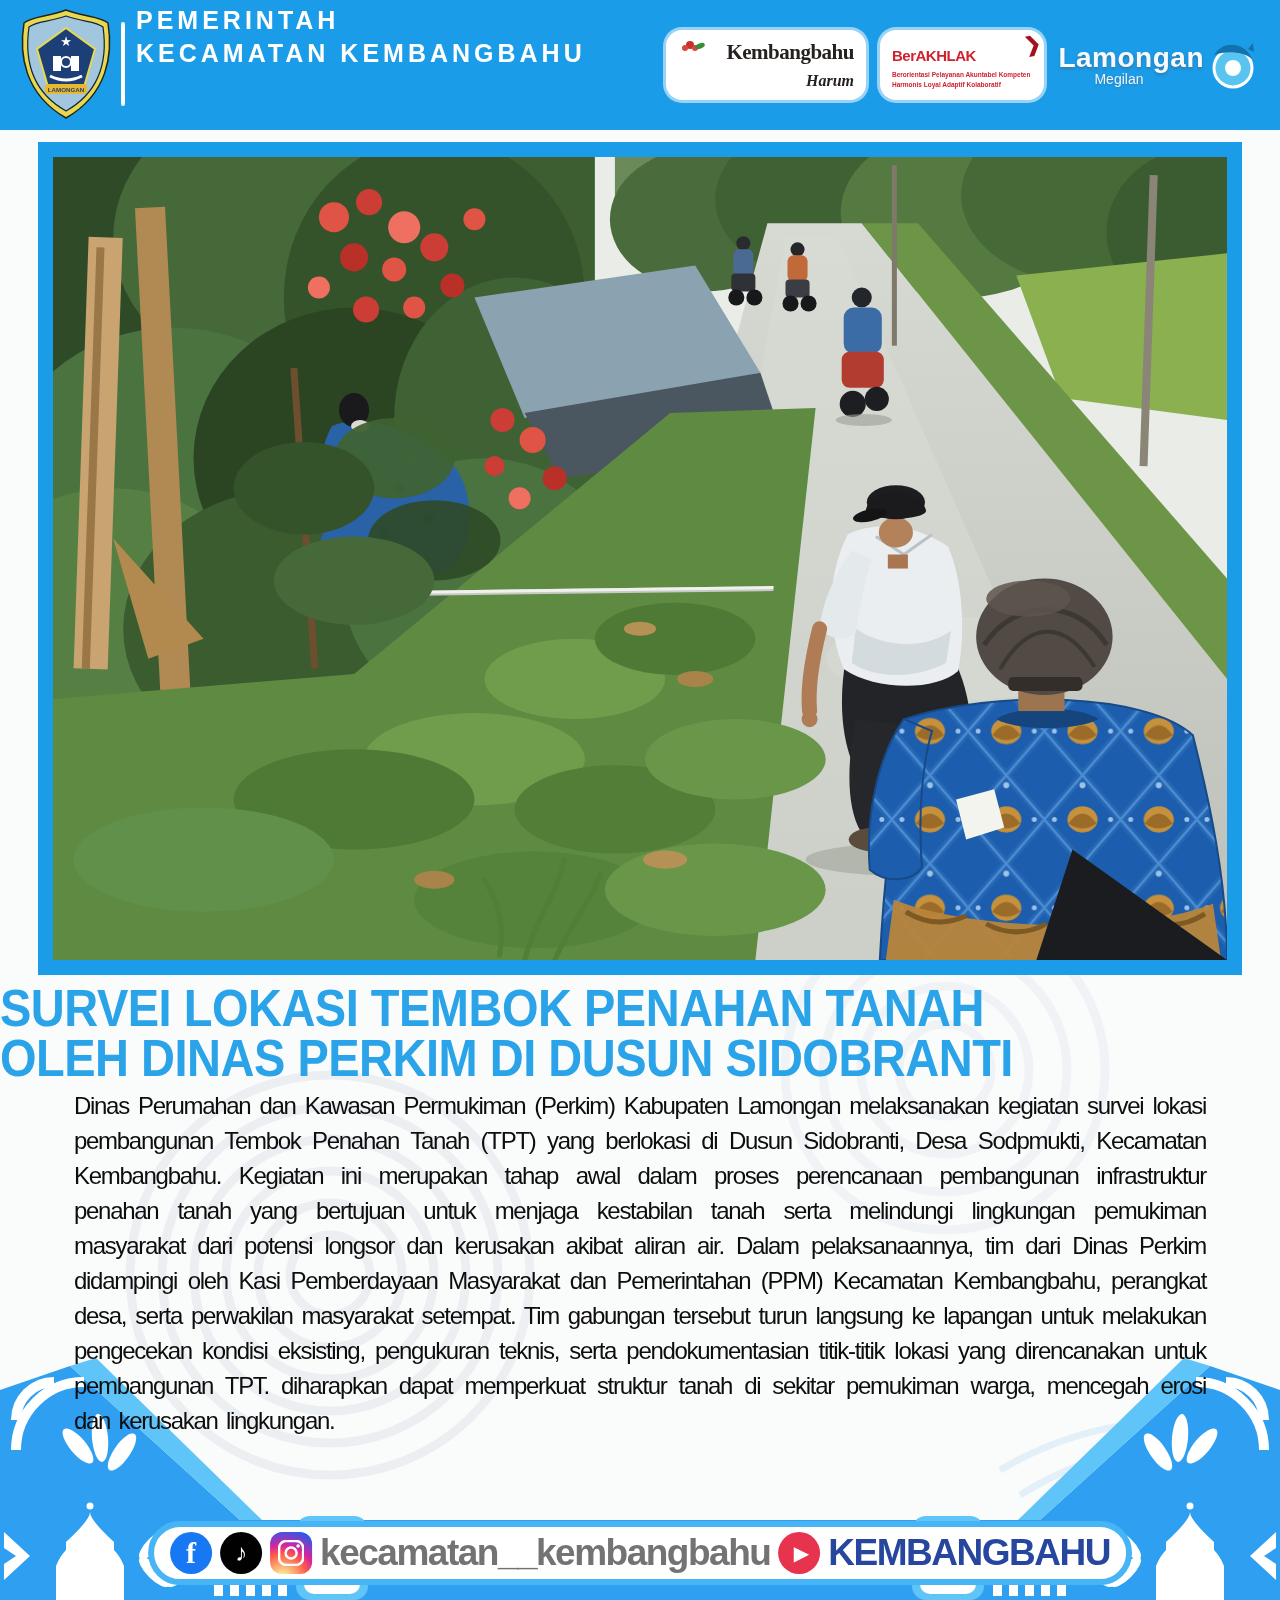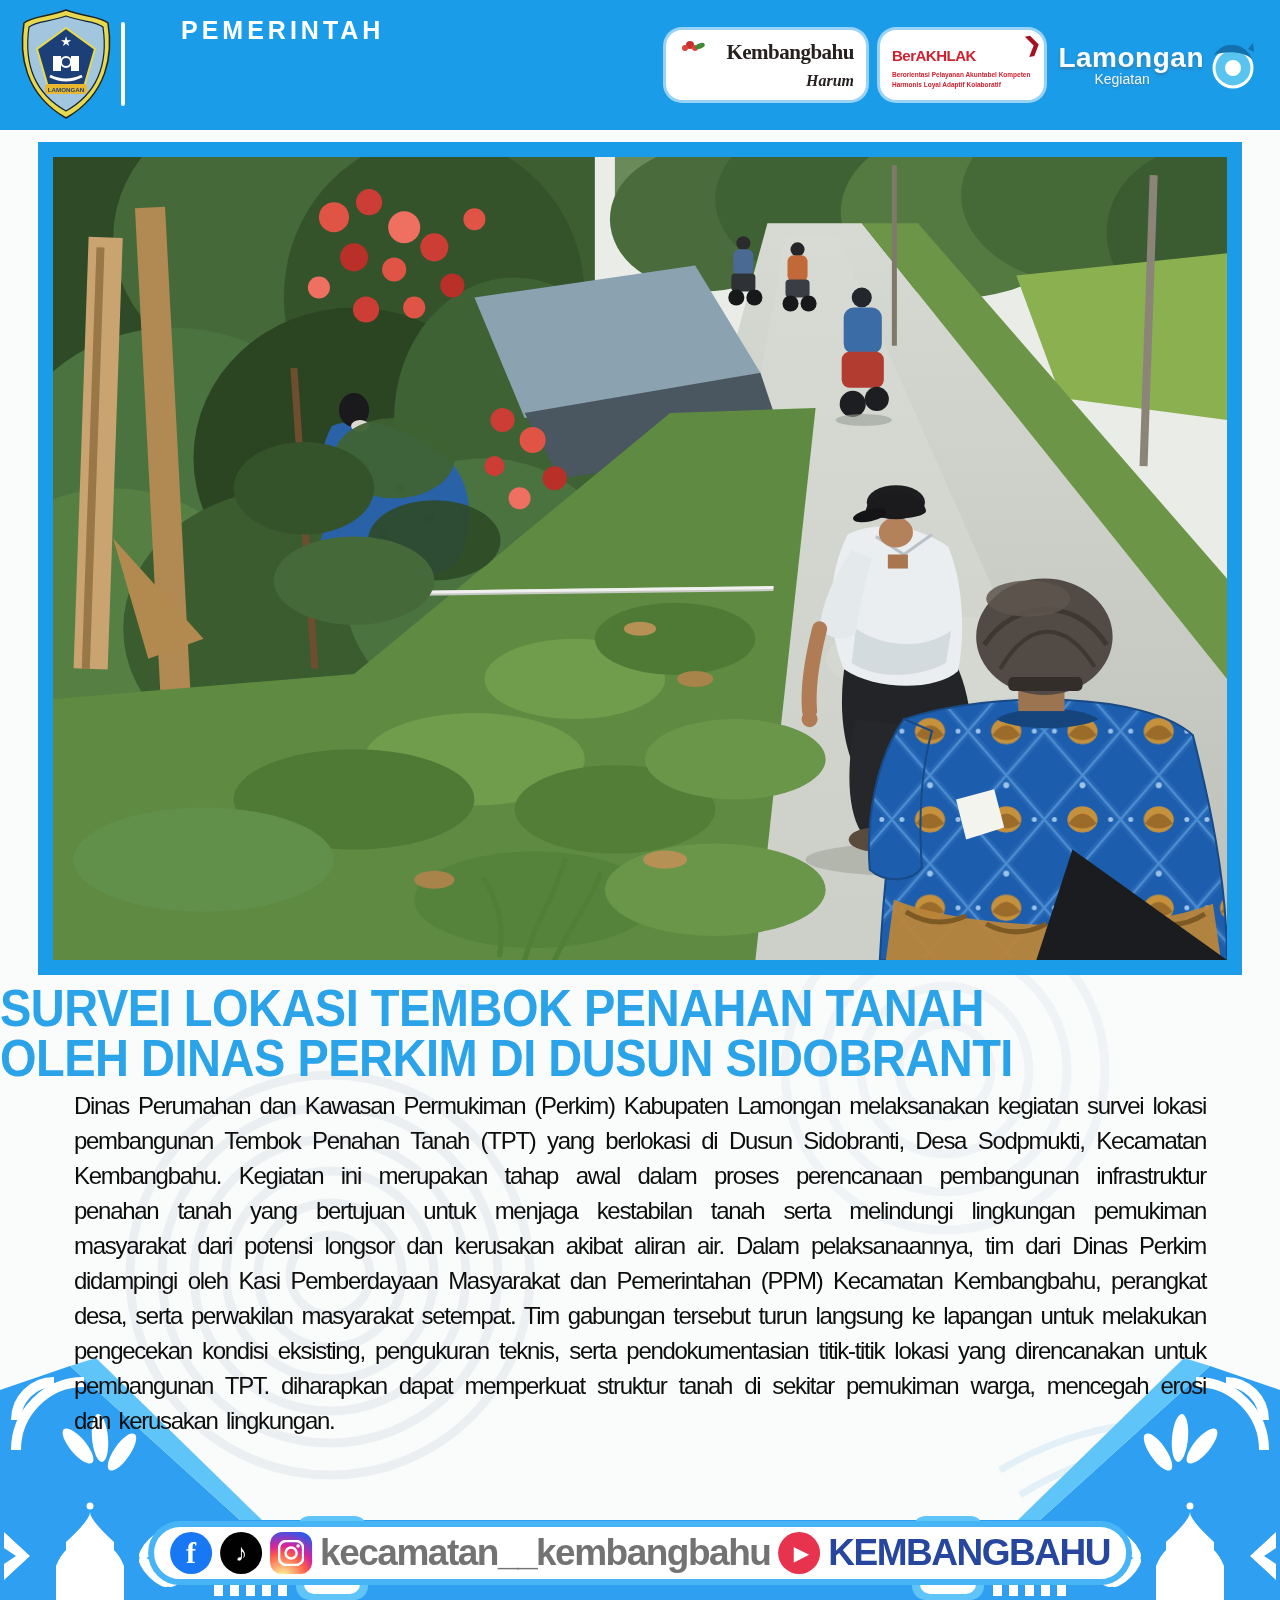--- a/index.html
+++ b/index.html
@@ -3,21 +3,21 @@
 <meta charset="utf-8">
 <style>
   html,body{margin:0;padding:0;background:#9fb0ba;}
   .page{position:relative;width:1280px;height:1600px;overflow:hidden;background:#fafbfb;
         font-family:"Liberation Sans",sans-serif;}
 
   
   .header{position:absolute;top:0;left:0;width:1280px;height:130px;background:#1b9ce9;}
   .header-logo{position:absolute;left:16px;top:8px;width:100px;height:112px;}
   .header-divider{position:absolute;left:121px;top:22px;width:4px;height:84px;background:#ffffff;border-radius:2px;}
-  .gov-lines{position:absolute;left:136px;top:14px;margin-left:45px;}
+  .gov-lines{position:absolute;left:136px;top:4px;}
   .gov-line{display:block;color:#ffffff;font-weight:bold;font-size:25px;line-height:33px;letter-spacing:4px;}
 
   .badges{position:absolute;right:24px;top:22px;height:86px;display:flex;align-items:center;gap:14px;}
   .sticker{background:#ffffff;border-radius:16px;box-shadow:0 0 0 3px rgba(255,255,255,.55);}
   .badge-kembangbahu{display:flex;align-items:center;gap:6px;padding:6px 12px 6px 8px;height:58px;}
   .bk-text{display:flex;flex-direction:column;line-height:1;}
   .bk-name{font-family:"Liberation Serif",serif;font-weight:bold;font-size:21px;color:#26211f;letter-spacing:-0.5px;}
   .bk-tag{font-family:"Liberation Serif",serif;font-style:italic;font-weight:bold;font-size:16px;color:#26211f;text-align:right;margin-top:10px;}
   .badge-berakhlak{position:relative;padding:8px 14px 6px 12px;height:56px;display:flex;flex-direction:column;justify-content:center;}
   .ba-title{font-weight:bold;font-size:15px;color:#cf2130;letter-spacing:-0.5px;line-height:24px;}
@@ -76,20 +76,21 @@
       <rect x="37" y="48" width="8" height="15" fill="#ffffff"></rect>
       <rect x="55" y="48" width="8" height="15" fill="#ffffff"></rect>
       <circle cx="50" cy="54" r="5" fill="none" stroke="#ffffff" stroke-width="2"></circle>
       <path d="M34 68 Q50 76 66 68" stroke="#ffffff" stroke-width="3" fill="none"></path>
       <rect x="29" y="76" width="42" height="10" rx="3" fill="#e9b82c"></rect>
       <text x="50" y="84" text-anchor="middle" font-size="6.2" font-weight="bold" fill="#1d3f77">LAMONGAN</text>
     </svg>
     <div class="header-divider"></div>
     <div class="gov-lines">
       <span class="gov-line">PEMERINTAH</span>
+      <span class="gov-line">KECAMATAN KEMBANGBAHU</span>
     </div>
 
     <div class="badges">
 
       <div class="sticker badge-kembangbahu">
         <svg width="46" height="52" viewBox="0 0 46 52">
           <circle cx="16" cy="6" r="4" fill="#c8302c"></circle>
           <circle cx="11" cy="9" r="3" fill="#d9453d"></circle>
           <circle cx="21" cy="9" r="3" fill="#d9453d"></circle>
           <ellipse cx="26" cy="7" rx="5" ry="2.6" fill="#3d8b37" transform="rotate(-20 26 7)"></ellipse>
@@ -106,21 +107,21 @@
       <div class="sticker badge-berakhlak">
         <span class="ba-arrow">❯</span>
         <span class="ba-title">BerAKHLAK</span>
         <span class="ba-tag">Berorientasi Pelayanan Akuntabel Kompeten</span>
         <span class="ba-tag">Harmonis Loyal Adaptif Kolaboratif</span>
       </div>
 
       <div class="badge-lamongan">
         <div class="lm-text">
           <span class="lm-name">Lamongan</span>
-          <span class="lm-tag">Kegiatan</span>
+          <span class="lm-tag">Megilan</span>
         </div>
         <svg width="48" height="52" viewBox="0 0 48 52">
           <circle cx="25" cy="29" r="19" fill="#58c4ef" stroke="#ffffff" stroke-width="3"></circle>
           <circle cx="25" cy="29" r="8" fill="#ffffff"></circle>
           <path d="M6 16 C16 0 38 4 44 20 C34 12 18 12 6 16 Z" fill="#1372ad"></path>
           <path d="M40 10 L45 4 L46 13 Z" fill="#1372ad"></path>
         </svg>
       </div>
     </div>
   </div>

